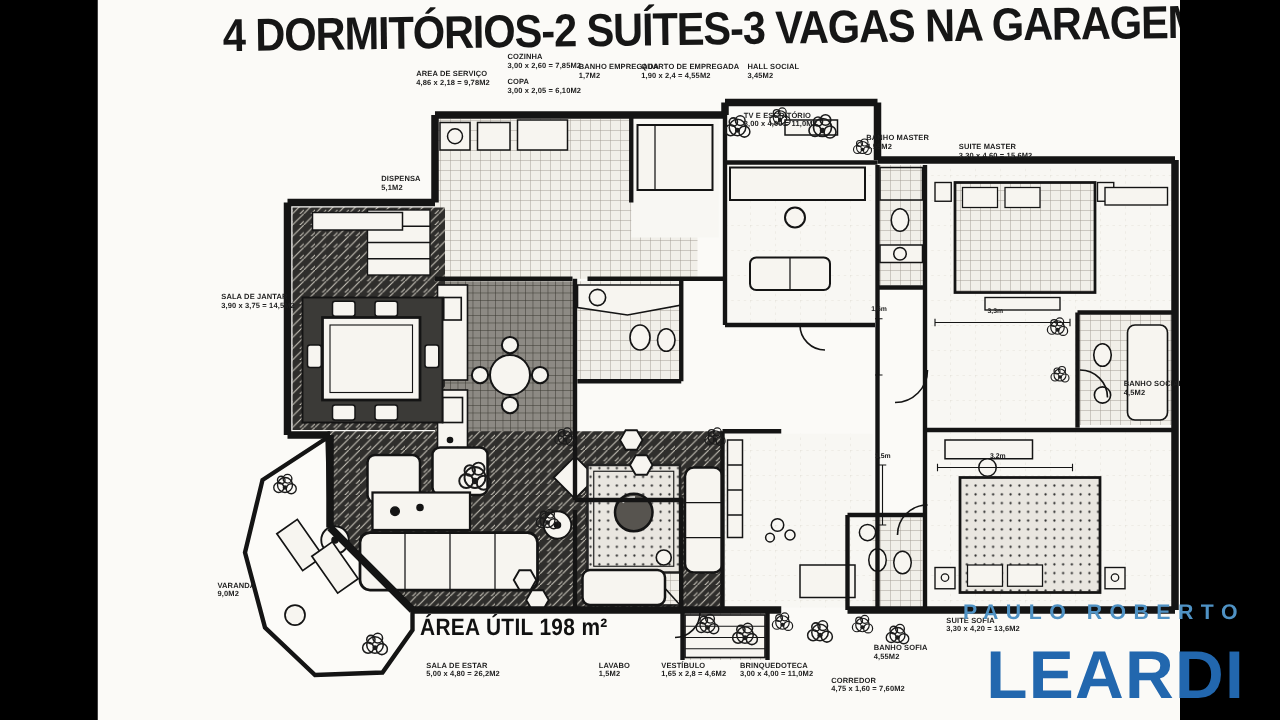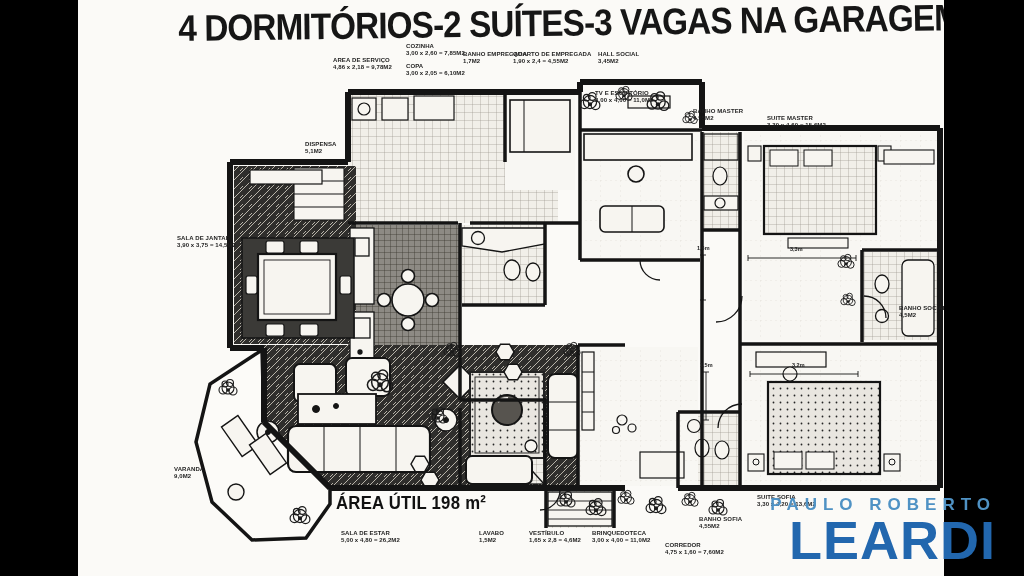--- a/index.html
+++ b/index.html
@@ -15,21 +15,21 @@
   .room-label span{display:block;}
   .dim-label{position:absolute;z-index:20;font-weight:bold;font-size:5.5px;color:#222;white-space:nowrap;}
   #area-util{position:absolute;left:336px;top:492px;z-index:20;white-space:nowrap;
     font-weight:bold;font-size:19px;color:#111;letter-spacing:.3px;
     transform:scaleX(.88);transform-origin:left top;}
   .bar{position:absolute;top:0;height:576px;background:#000;z-index:50;}
   #bar-left{left:0;width:78px;}
   #bar-right{left:944px;width:80px;}
   #brand{position:absolute;right:28px;bottom:10px;z-index:60;text-align:right;}
   #brand-top{font-weight:bold;font-size:17px;letter-spacing:6px;}
-  #brand-main{font-weight:900;font-size:54px;line-height:.95;letter-spacing:1px;margin-top:0;}
+  #brand-main{font-weight:900;font-size:54px;line-height:.95;letter-spacing:1px;margin-top:15px;}
 </style>
 </head>
 <body>
 
 <div id="stage">
   <div id="paper"></div>
 
   <svg id="plan-svg" width="1024" height="576" viewBox="0 0 1024 576">
     <defs>
       <pattern id="tileL" width="8" height="8" patternUnits="userSpaceOnUse">

